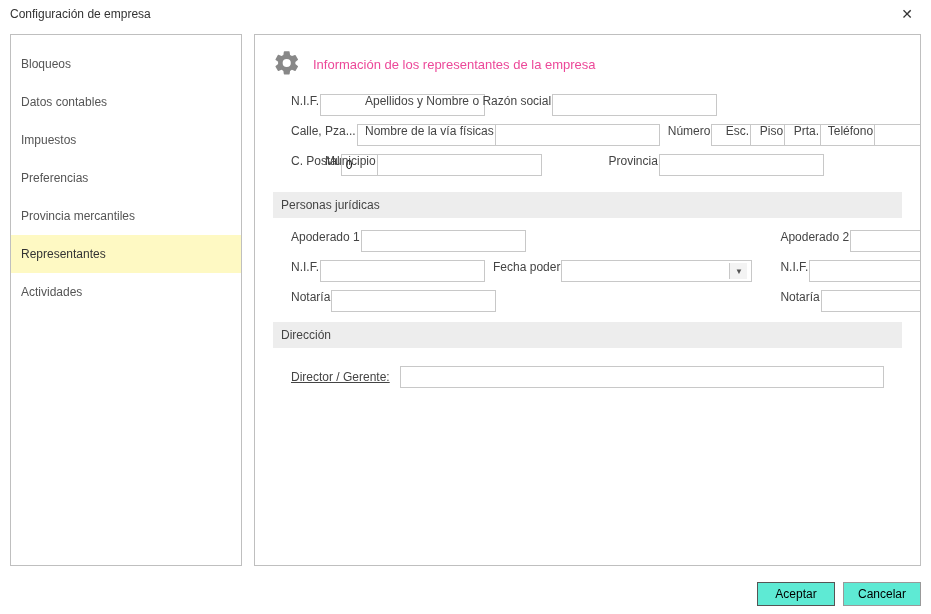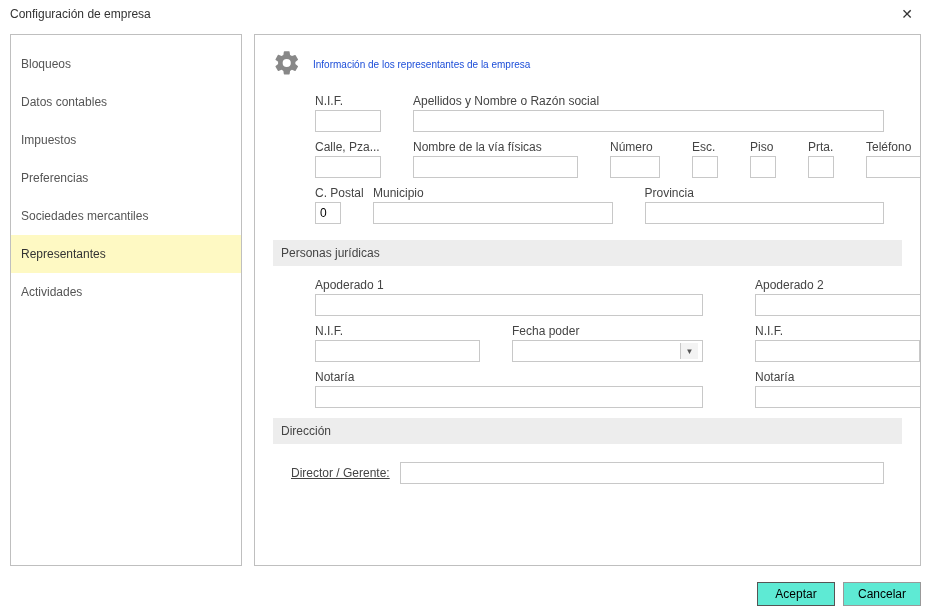--- a/index.html
+++ b/index.html
@@ -60,41 +60,40 @@
     .header {
       display: flex;
       align-items: center;
       gap: 12px;
       margin-bottom: 14px;
     }
     .header .gear {
       color: #888;
     }
     .header .htitle {
-      font-size: 10px;
-      color: #1d4ed8;
+      font-size: 13px;
+      color: #ec4899;
     }
     .section-title {
       background: #ededed;
       padding: 6px 8px;
       font-size: 12px;
       color: #444;
       margin-bottom: 12px;
     }
     .form-area { padding: 0 18px 8px 18px; }
     .row {
       display: flex;
       gap: 8px;
       margin-bottom: 8px;
     }
     .field {
       display: flex;
-      flex-direction: column;
+      flex-direction: row;
       gap: 1px;
-      margin-left: 24px;
     }
     .field label {
       font-size: 12px;
       color: #444;
       white-space: nowrap;
       margin-bottom: 1px;
     }
     .field input, .combo {
       border: 1px solid #c8c8c8;
       height: 22px;
@@ -164,21 +163,21 @@
   <span class="title">Configuración de empresa</span>
   <span class="close">✕</span>
 </div>
 
 <div class="content">
   <div class="sidebar">
     <div class="sidebar-item">Bloqueos</div>
     <div class="sidebar-item">Datos contables</div>
     <div class="sidebar-item">Impuestos</div>
     <div class="sidebar-item">Preferencias</div>
-    <div class="sidebar-item">Sociedades mercantiles</div>
+    <div class="sidebar-item">Provincia mercantiles</div>
     <div class="sidebar-item selected">Representantes</div>
     <div class="sidebar-item">Actividades</div>
   </div>
 
   <div class="main">
     <div class="header">
       <span class="gear">
         <svg width="28" height="28" viewBox="0 0 24 24" fill="#888">
             <path d="M19.14,12.94a7.14,7.14,0,0,0,.05-.94,7.14,7.14,0,0,0-.05-.94l2.11-1.65a.5.5,0,0,0,.12-.64l-2-3.46a.5.5,0,0,0-.61-.22l-2.49,1a7,7,0,0,0-1.63-.94l-.38-2.65A.5.5,0,0,0,13.77,2H9.77a.5.5,0,0,0-.49.42L8.9,5.07a7,7,0,0,0-1.63.94l-2.49-1a.5.5,0,0,0-.61.22l-2,3.46a.5.5,0,0,0,.12.64L4.4,11a7.14,7.14,0,0,0-.05.94,7.14,7.14,0,0,0,.05.94L2.29,14.53a.5.5,0,0,0-.12.64l2,3.46a.5.5,0,0,0,.61.22l2.49-1a7,7,0,0,0,1.63.94l.38,2.65a.5.5,0,0,0,.49.42h4a.5.5,0,0,0,.49-.42l.38-2.65a7,7,0,0,0,1.63-.94l2.49,1a.5.5,0,0,0,.61-.22l2-3.46a.5.5,0,0,0-.12-.64ZM11.77,15.5A3.5,3.5,0,1,1,15.27,12,3.5,3.5,0,0,1,11.77,15.5Z"></path>
           </svg>

